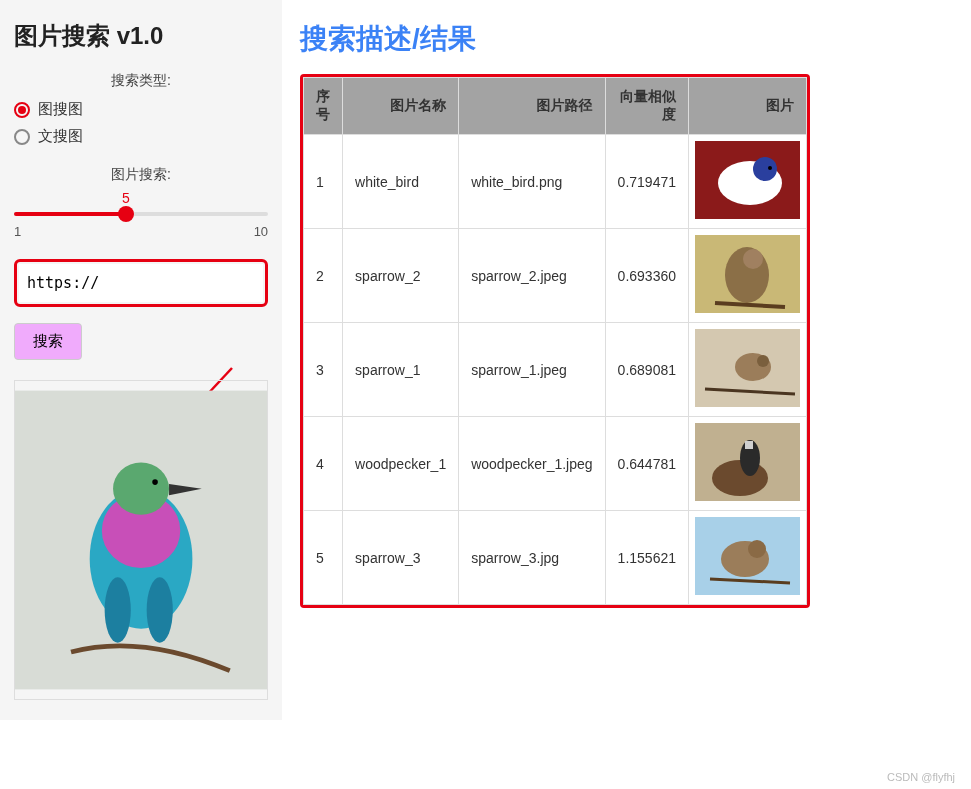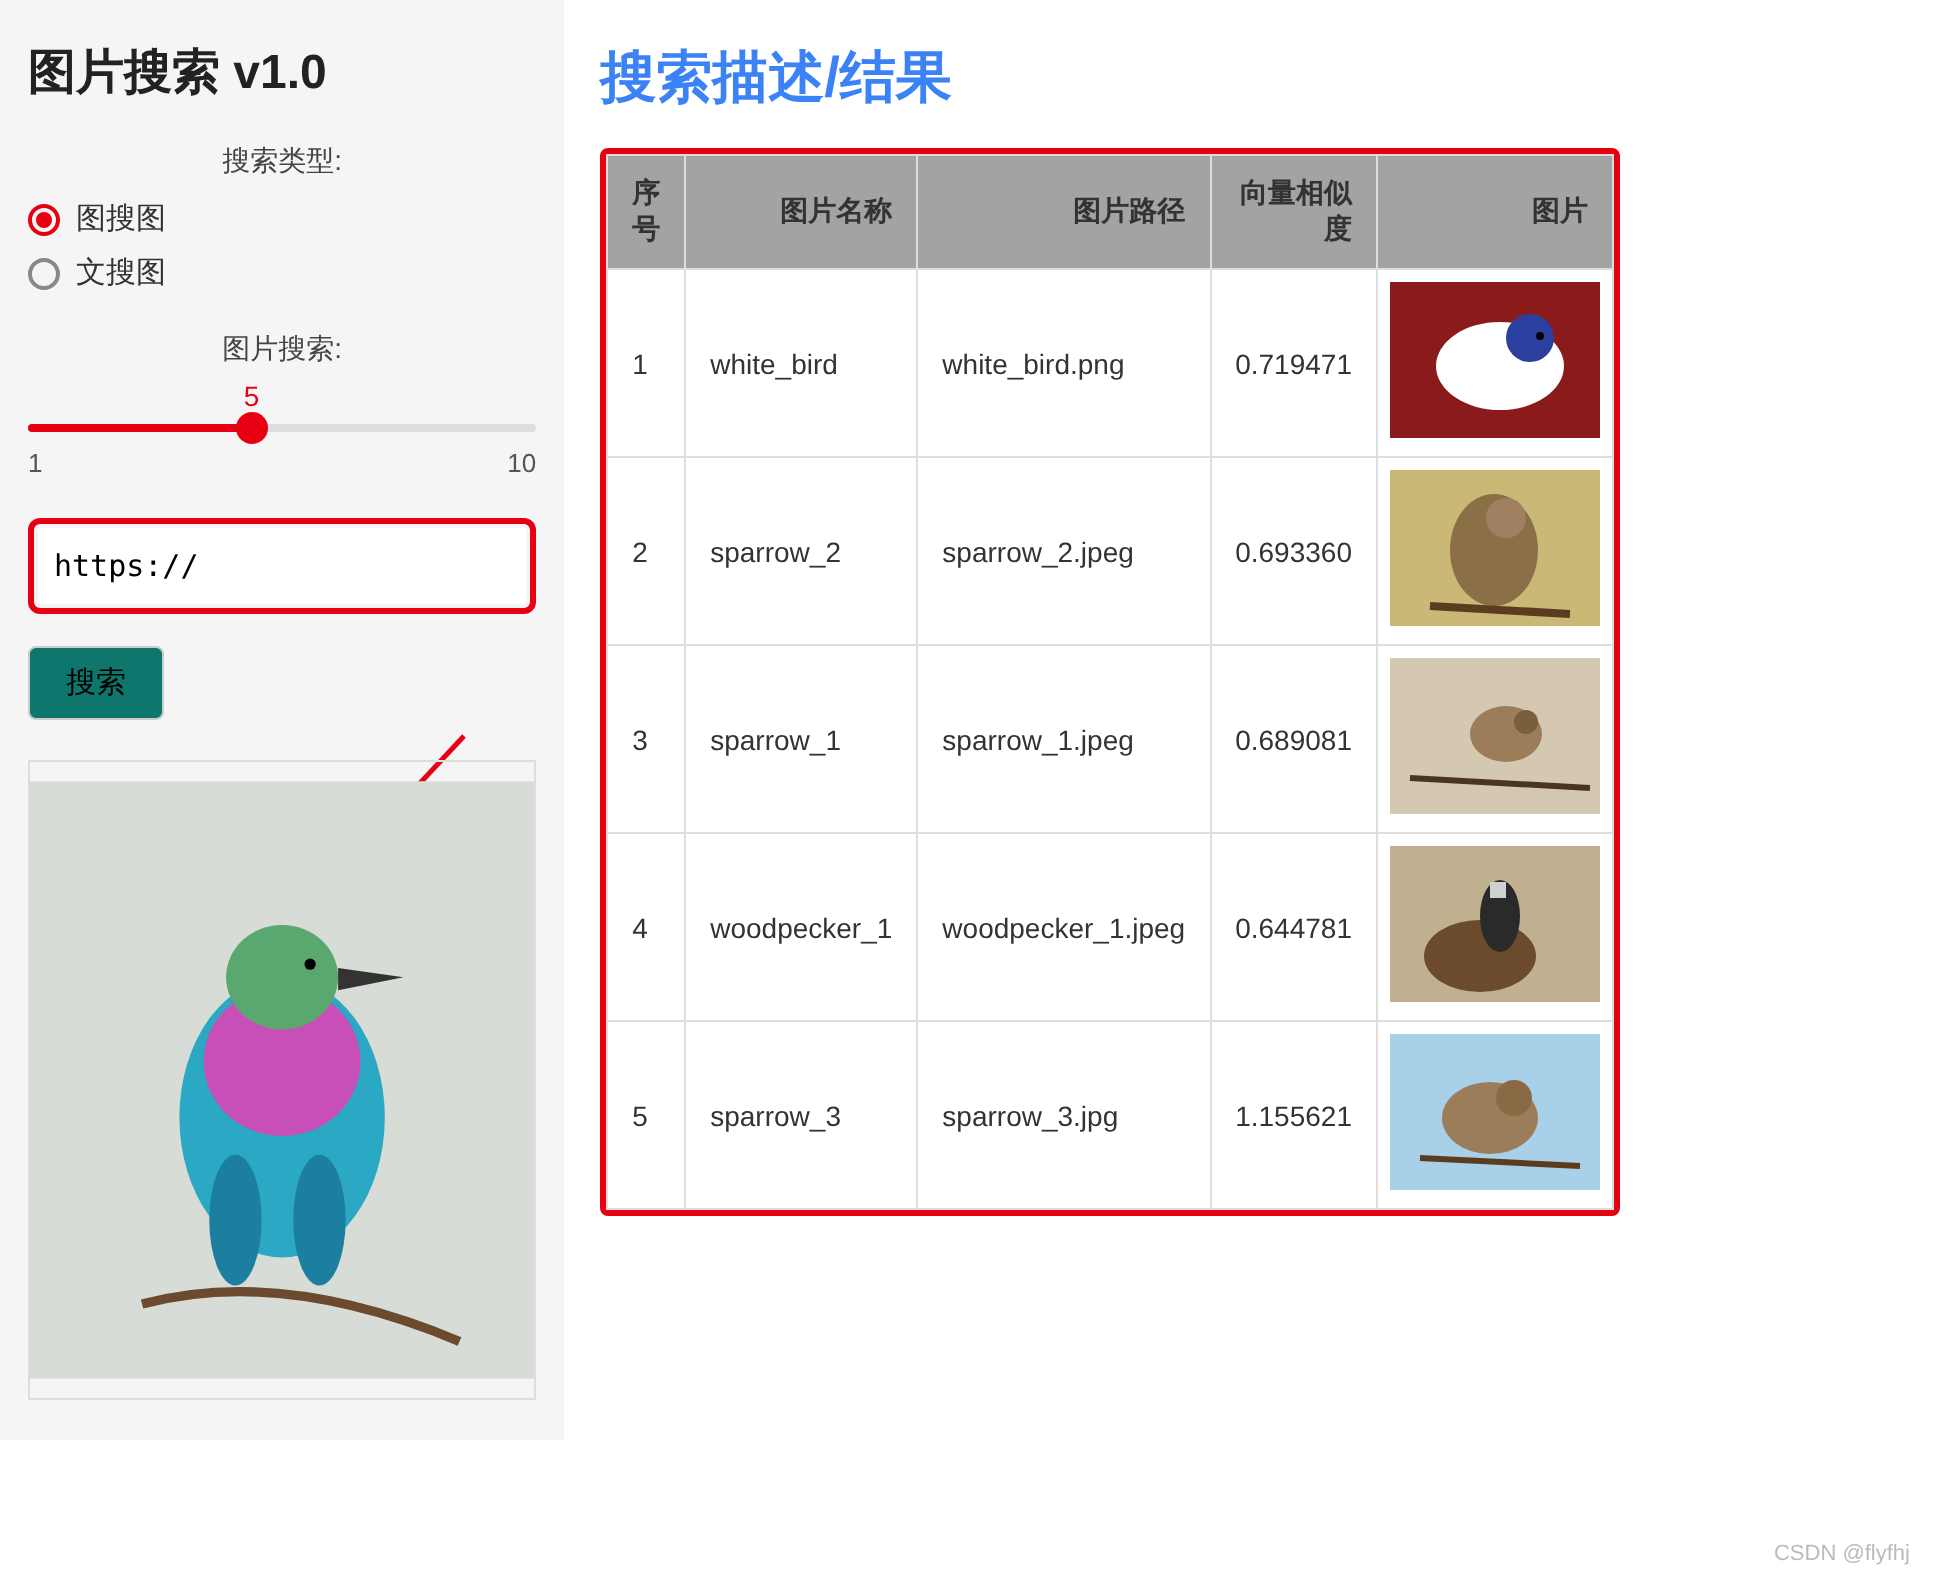--- a/index.html
+++ b/index.html
@@ -15,21 +15,21 @@
     .radio-dot { width: 8px; height: 8px; border-radius: 50%; background: #e60012; }
     .radio-label { font-size: 15px; }
     .slider-wrap { position: relative; margin-bottom: 8px; padding-top: 18px; }
     .slider-track { position: relative; height: 4px; background: #ddd; border-radius: 2px; }
     .slider-fill { position: absolute; left: 0; height: 4px; background: #e60012; border-radius: 2px; width: 44%; }
     .slider-thumb { position: absolute; top: -6px; left: 44%; width: 16px; height: 16px; border-radius: 50%; background: #e60012; margin-left: -8px; cursor: pointer; }
     .slider-value { position: absolute; top: -4px; left: 44%; transform: translateX(-50%); font-size: 14px; color: #e60012; }
     .slider-labels { display: flex; justify-content: space-between; font-size: 13px; color: #555; margin-bottom: 20px; margin-top: 6px; }
     .input-wrap { border: 3px solid #e60012; border-radius: 6px; padding: 2px; margin-bottom: 16px; }
     .url-input { width: 100%; padding: 10px 8px; font-size: 15px; border: none; outline: none; font-family: monospace; }
-    .search-btn { padding: 8px 18px; font-size: 15px; background: #0f766e; border: 1px solid #ccc; border-radius: 4px; cursor: pointer; margin-bottom: 20px; }
+    .search-btn { padding: 8px 18px; font-size: 15px; background: #f0abfc; border: 1px solid #ccc; border-radius: 4px; cursor: pointer; margin-bottom: 20px; }
     .arrow { position: absolute; pointer-events: none; }
     .query-image { width: 100%; height: 320px; border: 1px solid #ddd; display: flex; align-items: center; justify-content: center; overflow: hidden; position: relative; }
     .main { flex: 1; padding: 20px 18px; }
     .main-title { font-size: 28px; font-weight: bold; color: #3b82f6; margin-bottom: 16px; }
     .results-box { border: 3px solid #e60012; border-radius: 4px; }
     table { width: 100%; border-collapse: collapse; }
     th, td { border: 1px solid #ddd; padding: 10px 12px; font-size: 14px; text-align: left; vertical-align: middle; }
     th { font-weight: bold; background: #a3a3a3; }
     th:nth-child(1){text-align:left;}
     th:nth-child(2),th:nth-child(3),th:nth-child(4),th:nth-child(5){text-align:right;}

